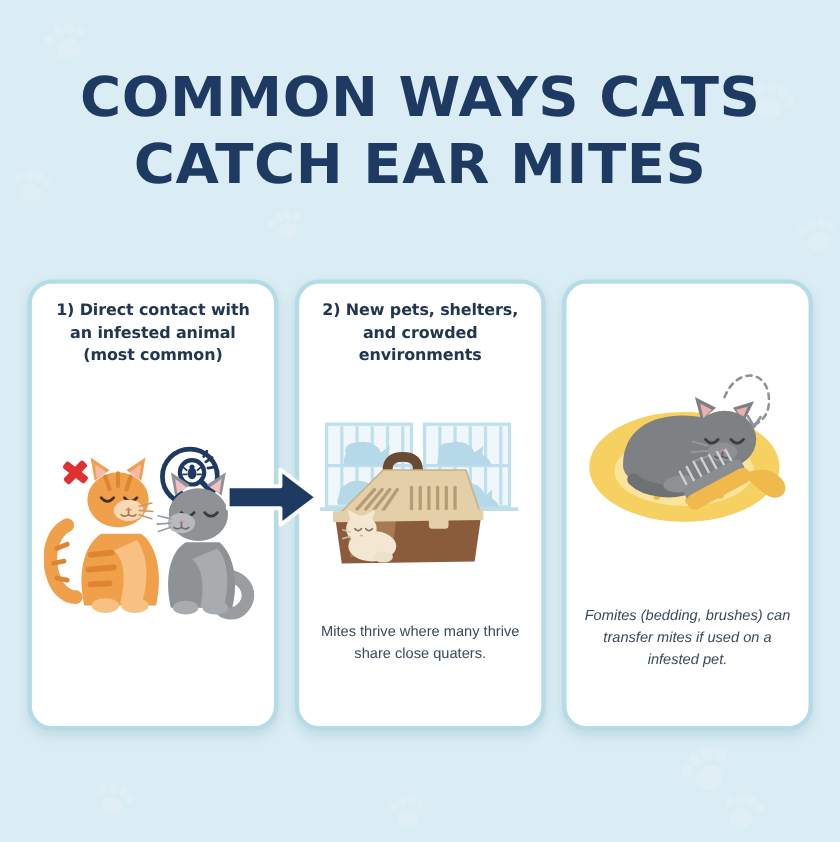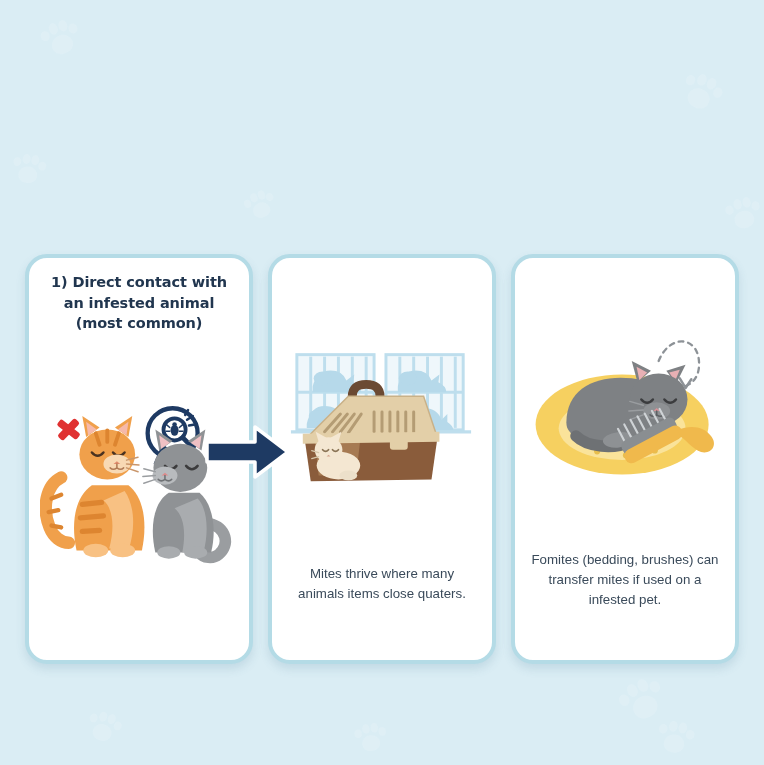--- a/index.html
+++ b/index.html
@@ -105,21 +105,21 @@
   }
 
   .card-caption {
     font-family: "Liberation Sans", sans-serif;
     font-size: 13.3px;
     line-height: 1.5;
     color: #3a4a5a;
     text-align: center;
     padding: 0 4px 40px;
   }
-  .card-3 .card-caption { padding-bottom: 34px; }
+  .card-3 .card-caption { padding-bottom: 34px; font-style: italic; }
 
   
   .connector-arrow {
     position: absolute;
     top: 424px;
     left: 205px;
     width: 86px;
     height: 56px;
     z-index: 6;
   }
@@ -188,20 +188,24 @@
     <span class="pad t1"></span>
       <span class="pad t2"></span>
       <span class="pad t3"></span>
       <span class="pad t4"></span>
       <span class="pad main"></span>
   </div>
 </div>
 
 <div class="page">
 
+  <div class="title-block">
+    <div class="title-line">COMMON WAYS CATS</div>
+    <div class="title-line">CATCH EAR MITES</div>
+  </div>
 
   <div class="cards">
 
     <div class="card card-1">
       <div class="card-heading">1) Direct contact with an infested animal (most common)</div>
 
       <div class="art">
         <svg width="206" height="168" viewBox="0 0 206 168">
 
           <g transform="translate(16,12) rotate(-4)">
@@ -284,20 +288,21 @@
               <path d="M130 70 v4 M130 74 q-4 3 -7 0 M130 74 q4 3 7 0" fill="none" stroke="#6e7174" stroke-width="1.6" stroke-linecap="round"></path>
               <path d="M120 66 l-12 -3 M120 70 l-13 1 M120 74 l-12 4" fill="none" stroke="#9a9da0" stroke-width="1.5" stroke-linecap="round"></path>
             </g>
           </g>
         </svg>
       </div>
 
     </div>
 
     <div class="card card-2">
+      <div class="card-heading">2) New pets, shelters, and crowded environments</div>
 
       <div class="art">
         <svg width="200" height="168" viewBox="0 0 200 168">
 
           <g opacity="0.75">
 
             <rect x="14" y="20" width="78" height="76" fill="#eaf5fa" stroke="#a9d4e8" stroke-width="3"></rect>
             <g stroke="#a9d4e8" stroke-width="3">
               <line x1="28" y1="22" x2="28" y2="94"></line>
               <line x1="42" y1="22" x2="42" y2="94"></line>
@@ -368,21 +373,21 @@
               <path d="M40 116 q3 3.5 6 0" fill="none" stroke="#8a7456" stroke-width="1.7" stroke-linecap="round"></path>
               <path d="M50 116 q3 3.5 6 0" fill="none" stroke="#8a7456" stroke-width="1.7" stroke-linecap="round"></path>
               <path d="M46 121 l-2 2 h4 Z" fill="#d6a58e"></path>
               <path d="M36 119 l-7 -2 M36 123 l-7 2" fill="none" stroke="#d6c7ab" stroke-width="1.3" stroke-linecap="round"></path>
               <ellipse cx="66" cy="142" rx="9" ry="5" fill="#ece0ca"></ellipse>
             </g>
           </g>
         </svg>
       </div>
 
-      <div class="card-caption">Mites thrive where many animals items close quaters.</div>
+      <div class="card-caption">Mites thrive where many thrive share close quaters.</div>
     </div>
 
     <div class="card card-3">
 
       <div class="art">
         <svg width="206" height="172" viewBox="0 0 206 172">
 
           <g fill="none" stroke="#8d9297" stroke-width="2.4" stroke-linecap="round">
             <path d="M138 34 C150 4 182 8 180 40 C179 52 172 58 166 60" stroke-dasharray="5 5"></path>
             <path d="M160 52 L166 62 L172 53" stroke-dasharray="0" stroke-width="2.6" stroke-linejoin="round"></path>

